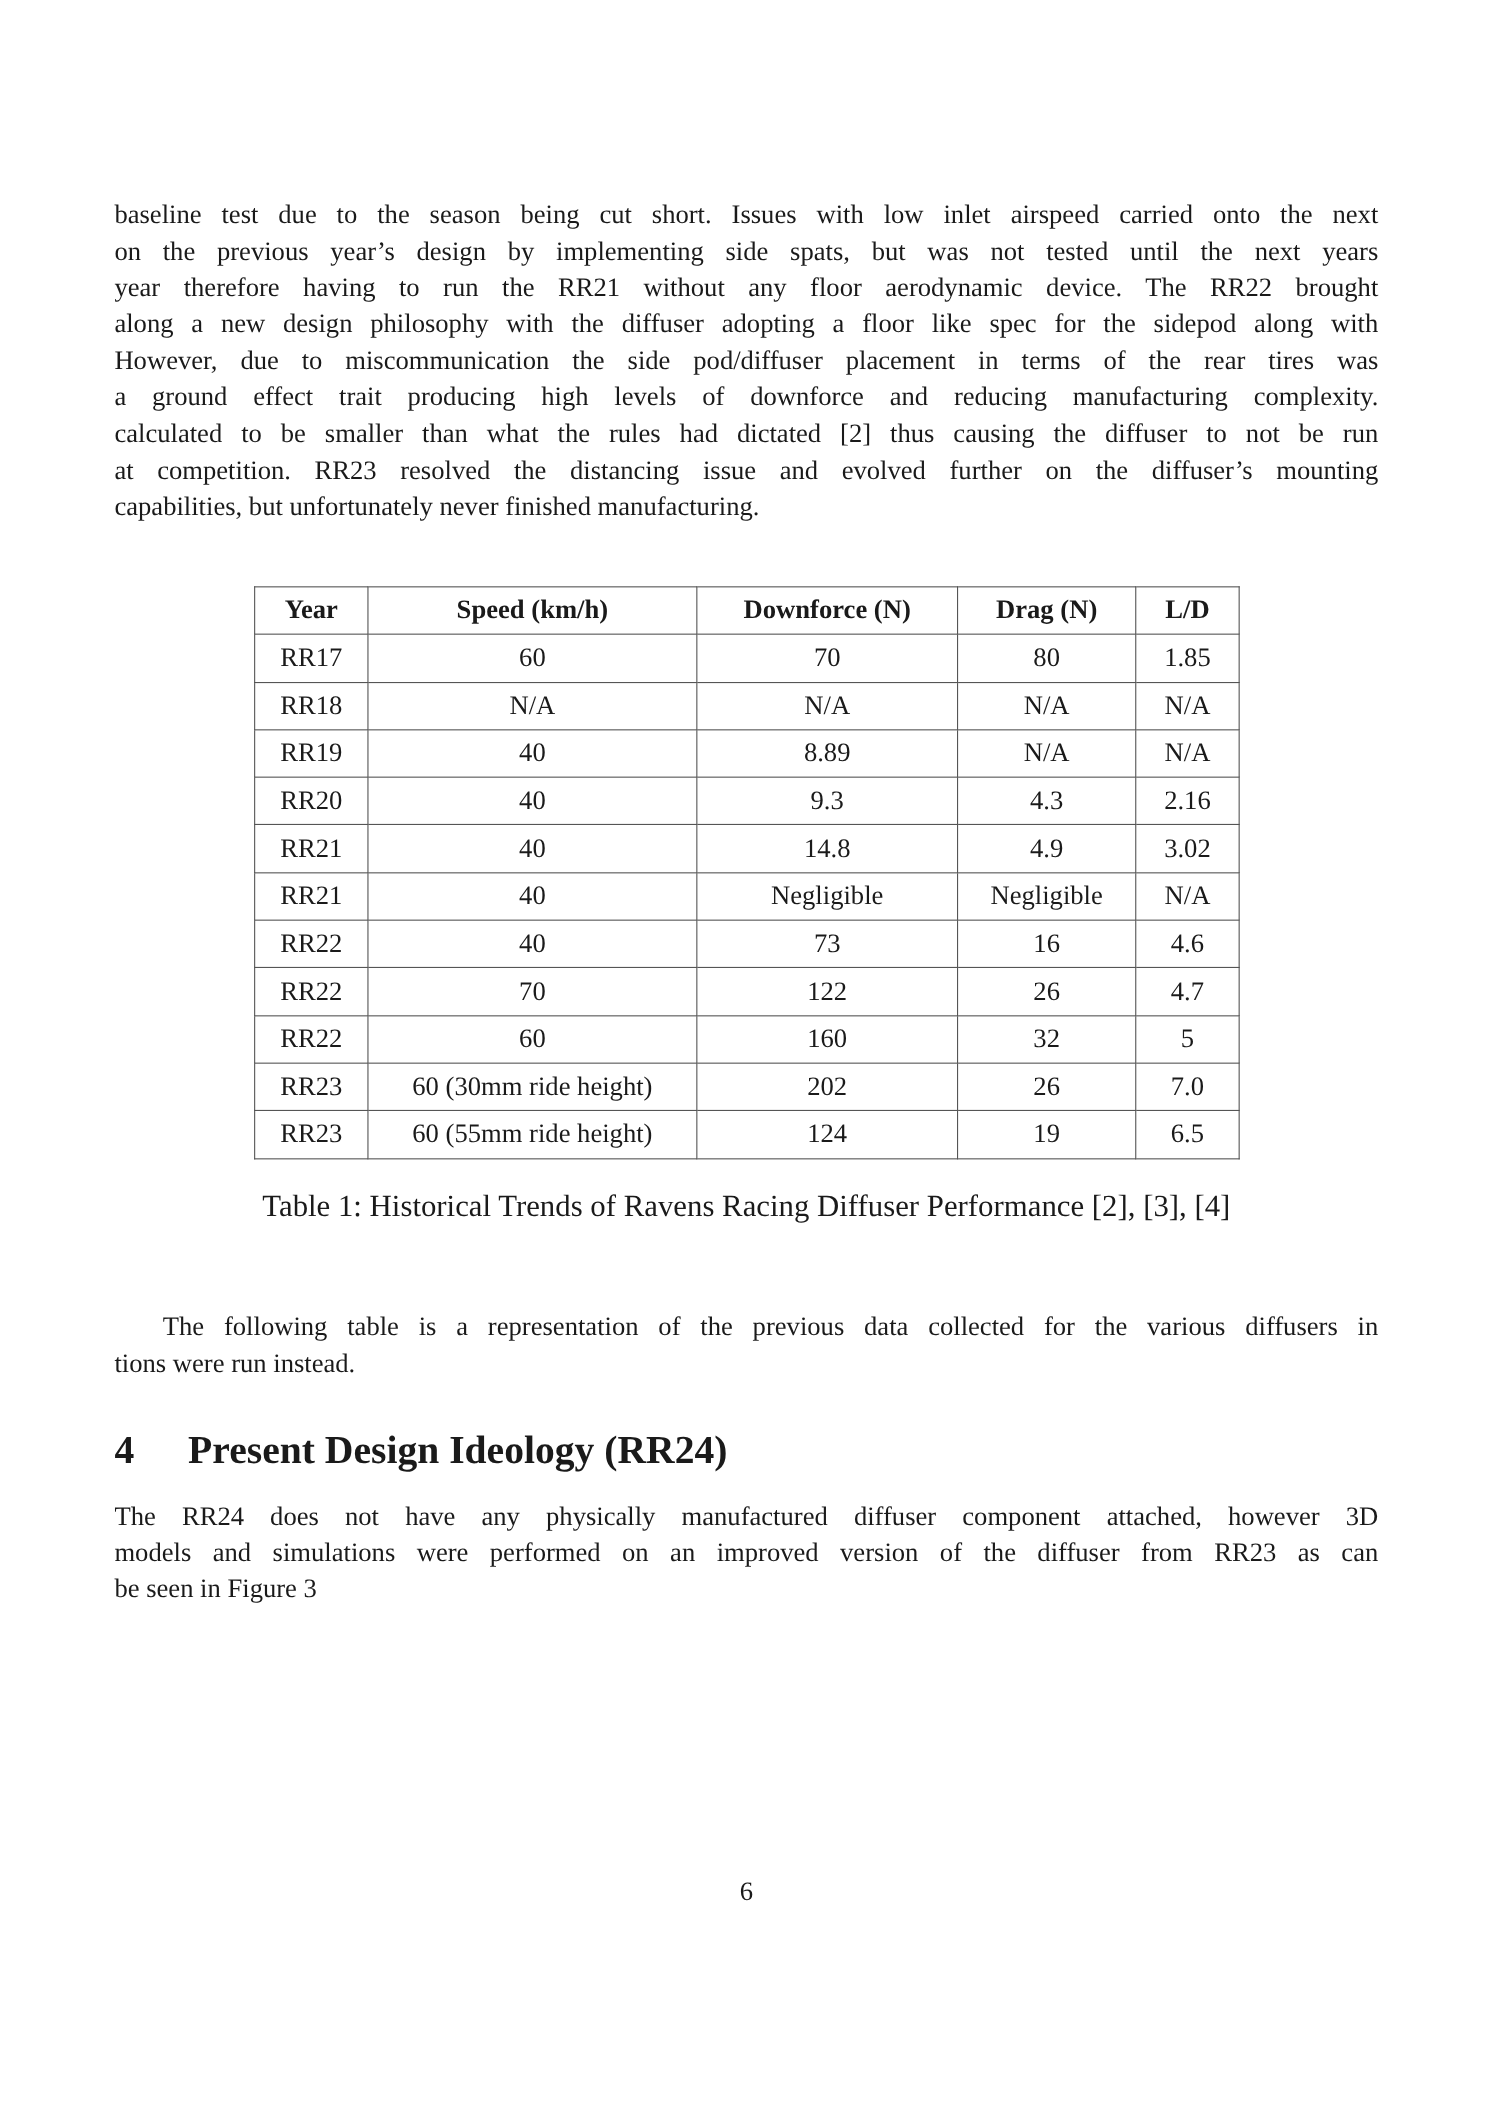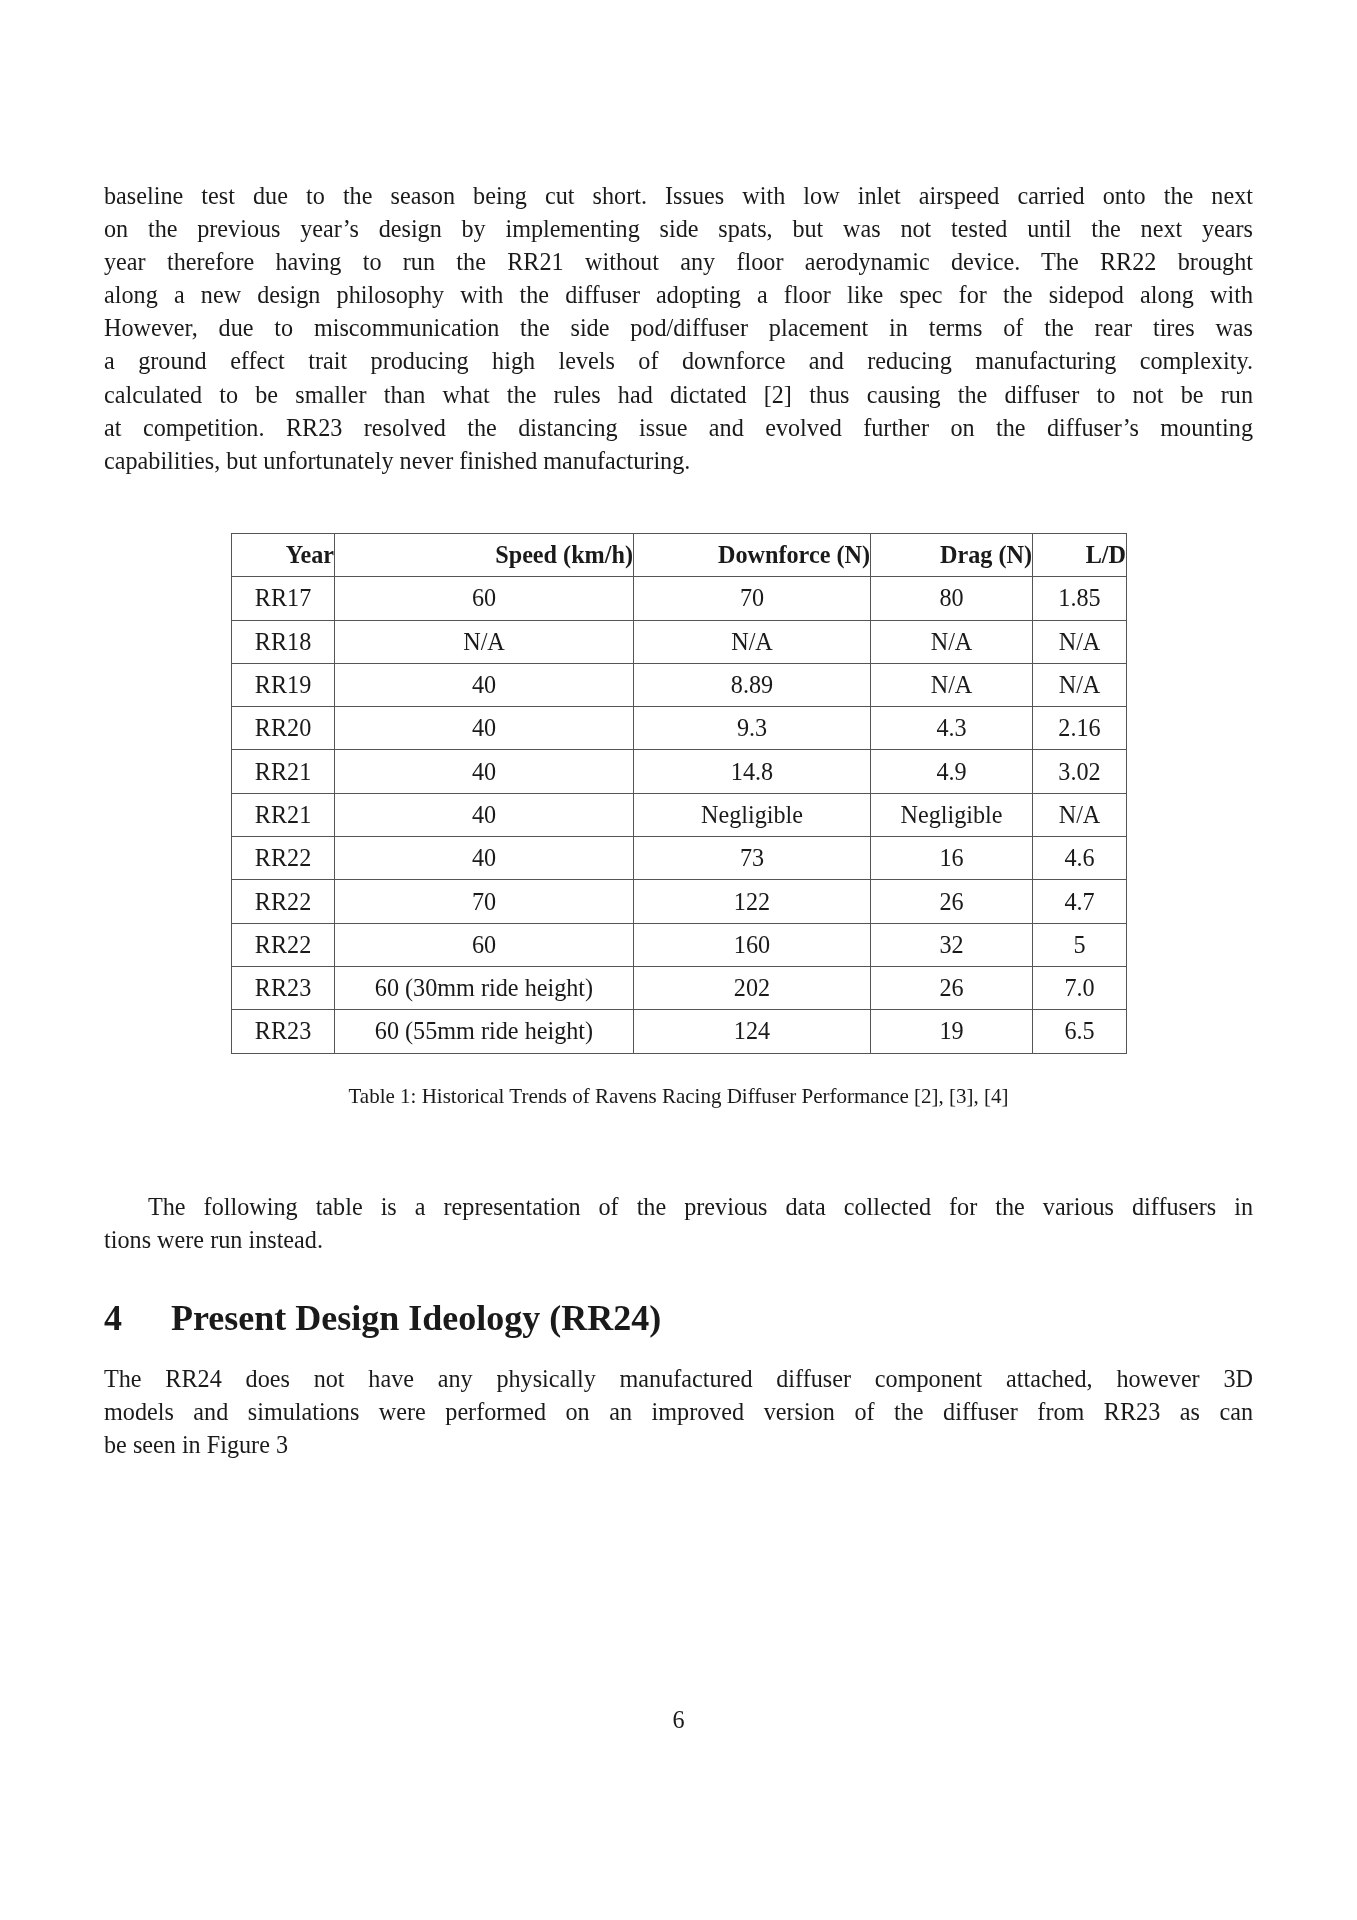--- a/index.html
+++ b/index.html
@@ -32,30 +32,30 @@
   table.data {
     position: absolute; left: 231px; top: 533px;
     border-collapse: collapse;
     font-size: 24.2px;
   }
   table.data td, table.data th {
     border: 1.4px solid #555555;
     height: 42.3px; padding: 0; text-align: center; white-space: nowrap;
     font-weight: normal;
   }
-  table.data th { font-weight: bold; text-align: right; }
+  table.data th { font-weight: bold; }
   .c0 { width: 102px; }
   .c1 { width: 298px; }
   .c2 { width: 236px; }
   .c3 { width: 161px; }
   .c4 { width: 93px; }
 
   .caption {
     position: absolute; left: 231px; top: 1080px; width: 895px;
-    font-size: 21px; line-height: 33px; white-space: nowrap; text-align: center;
+    font-size: 28px; line-height: 33px; white-space: nowrap; text-align: center;
   }
   .page-number {
     position: absolute; left: 0; width: 1357px; top: 1703px;
     text-align: center; font-size: 24.2px; line-height: 33px;
   }
 </style>
 </head>
 <body>
 
 <div class="para" id="p1">

